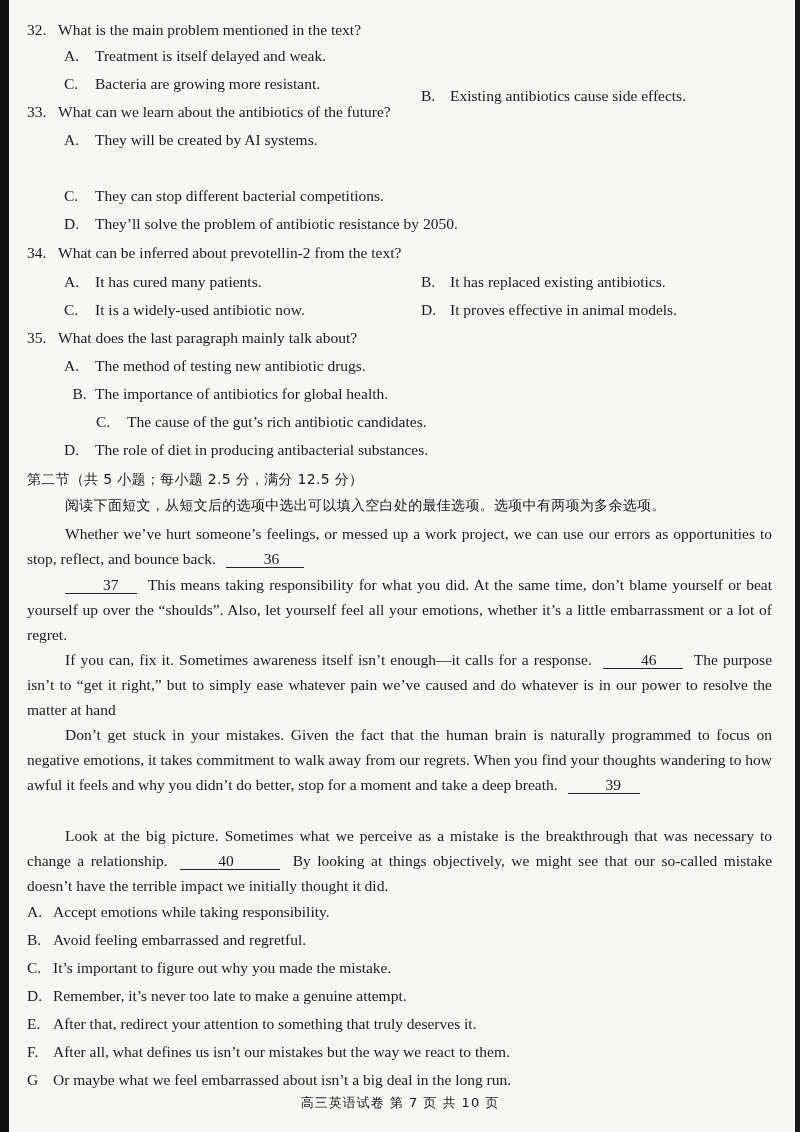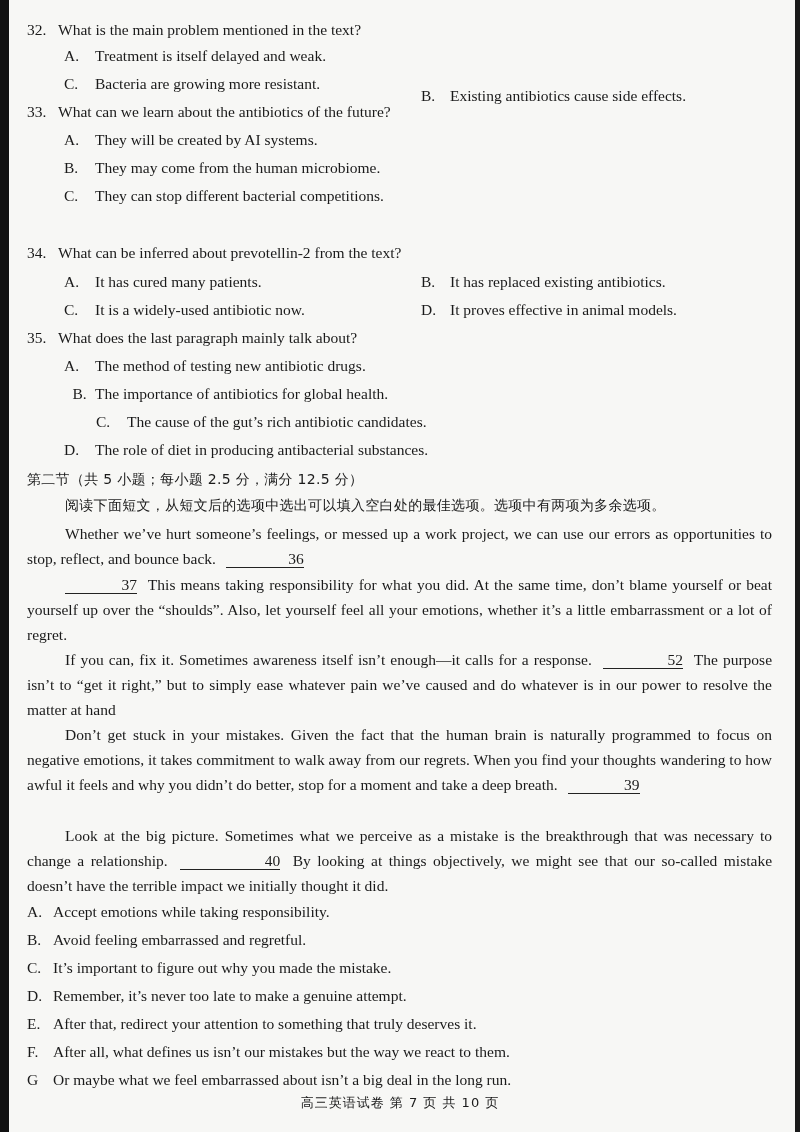--- a/index.html
+++ b/index.html
@@ -14,21 +14,21 @@
     .page { position: absolute; left: 0; top: 0; width: 800px; height: 1132px; }
     .line { position: absolute; font-size: 15.5px; line-height: 20px; white-space: nowrap; }
     .q { left: 27px; }
     .opt { left: 64px; }
     .opt2 { left: 421px; }
     .lbl { display: inline-block; width: 31px; }
     .lbl2 { display: inline-block; width: 29px; }
     .cjk { font-family: "DejaVu Sans", sans-serif; font-size: 14px; letter-spacing: 0.3px; }
     .para { position: absolute; left: 27px; width: 745px; font-size: 15.5px; line-height: 25px; text-align: justify; }
     .indent { text-indent: 38px; }
-    .blank { display: inline-block; min-width: 78px; border-bottom: 1px solid #222; text-align: right; line-height: 16px; margin: 0 6px; }
+    .blank { display: inline-block; min-width: 78px; border-bottom: 1px solid #222; text-align: left; line-height: 16px; margin: 0 6px; }
     .blank-lead { margin-left: 0; }
     .footer { position: absolute; left: 0; width: 800px; top: 1094px; text-align: center; font-family: "DejaVu Sans", sans-serif; font-size: 13px; letter-spacing: 1px; }
     .seven-lbl { display: inline-block; width: 26px; }
   </style>
 </head>
 <body>
 
 <div class="edge-left"></div>
 <div class="edge-right"></div>
 
@@ -46,25 +46,25 @@
   <div class="line opt" style="top:74px;">
     <span class="lbl">C.</span><span>Bacteria are growing more resistant.</span>
   </div>
 
   <div class="line q" style="top:102px;">
     <span class="lbl">33.</span><span>What can we learn about the antibiotics of the future?</span>
   </div>
   <div class="line opt" style="top:130px;">
     <span class="lbl">A.</span><span>They will be created by AI systems.</span>
   </div>
-  <div class="line opt" style="top:158px;">
-    <span class="lbl">B.</span><span>They may come from the human microbiome.</span>
-  </div>
   <div class="line opt" style="top:186px;">
     <span class="lbl">C.</span><span>They can stop different bacterial competitions.</span>
+  </div>
+  <div class="line opt" style="top:214px;">
+    <span class="lbl">D.</span><span>They’ll solve the problem of antibiotic resistance by 2050.</span>
   </div>
 
   <div class="line q" style="top:243px;">
     <span class="lbl">34.</span><span>What can be inferred about prevotellin-2 from the text?</span>
   </div>
   <div class="line opt" style="top:272px;">
     <span class="lbl">A.</span><span>It has cured many patients.</span>
   </div>
   <div class="line opt2" style="top:272px;">
     <span class="lbl2">B.</span><span>It has replaced existing antibiotics.</span>
@@ -100,21 +100,21 @@
     <span class="blank">36</span>
   </div>
 
   <div class="para indent" style="top:572px;">
     <span class="blank blank-lead" style="min-width:72px;">37</span>
     <span>This means taking responsibility for what you did. At the same time, don’t blame yourself or beat yourself up over the “shoulds”. Also, let yourself feel all your emotions, whether it’s a little embarrassment or a lot of regret.</span>
   </div>
 
   <div class="para indent" style="top:647px;">
     <span>If you can, fix it. Sometimes awareness itself isn’t enough—it calls for a response.</span>
-    <span class="blank" style="min-width:80px;">52</span>
+    <span class="blank" style="min-width:80px;">46</span>
     <span>The purpose isn’t to “get it right,” but to simply ease whatever pain we’ve caused and do whatever is in our power to resolve the matter at hand</span>
   </div>
 
   <div class="para indent" style="top:722px;">
     <span>Don’t get stuck in your mistakes. Given the fact that the human brain is naturally programmed to focus on negative emotions, it takes commitment to walk away from our regrets. When you find your thoughts wandering to how awful it feels and why you didn’t do better, stop for a moment and take a deep breath.</span>
     <span class="blank" style="min-width:72px;">39</span>
   </div>
 
   <div class="para indent" style="top:823px;">
     <span>Look at the big picture. Sometimes what we perceive as a mistake is the breakthrough that was necessary to change a relationship.</span>

